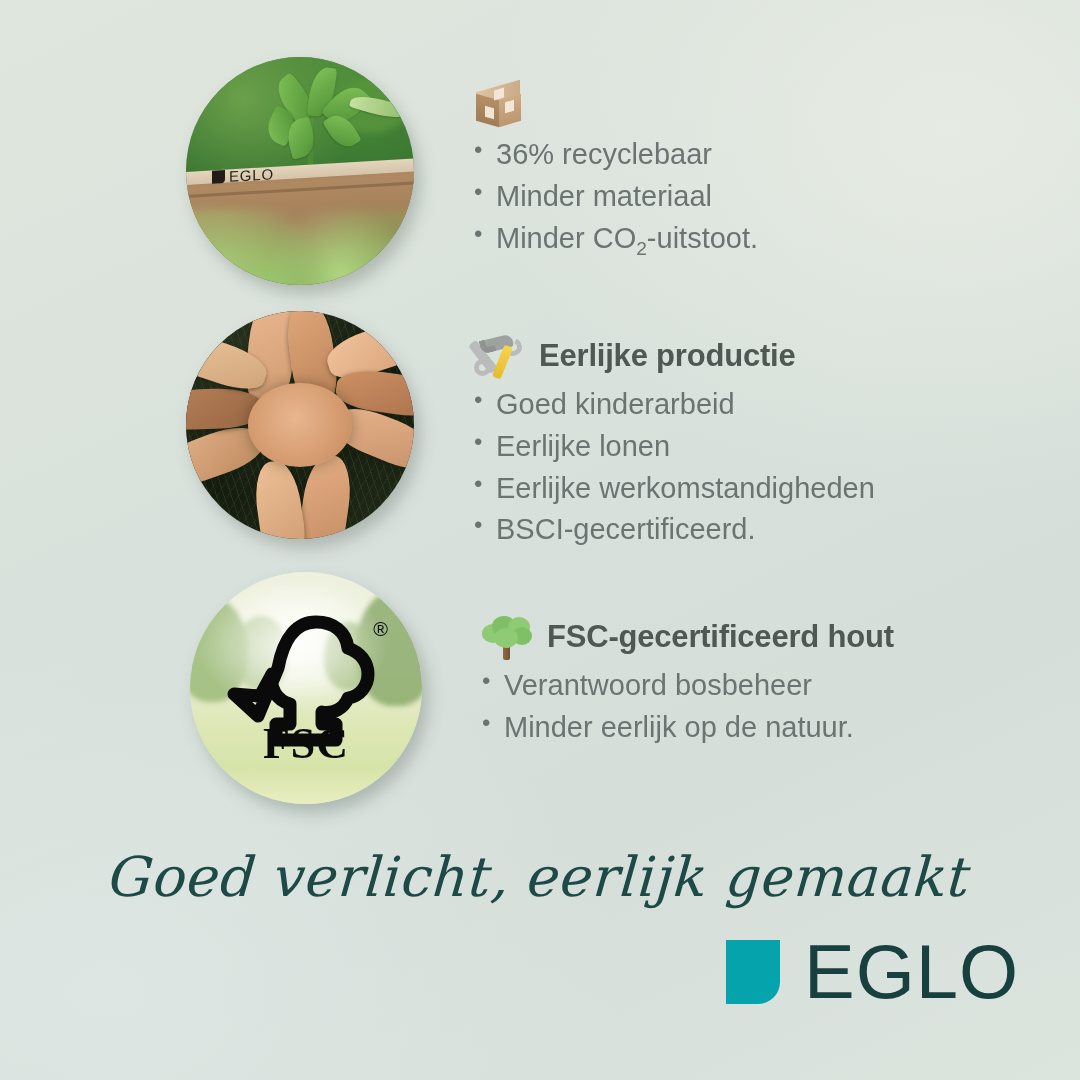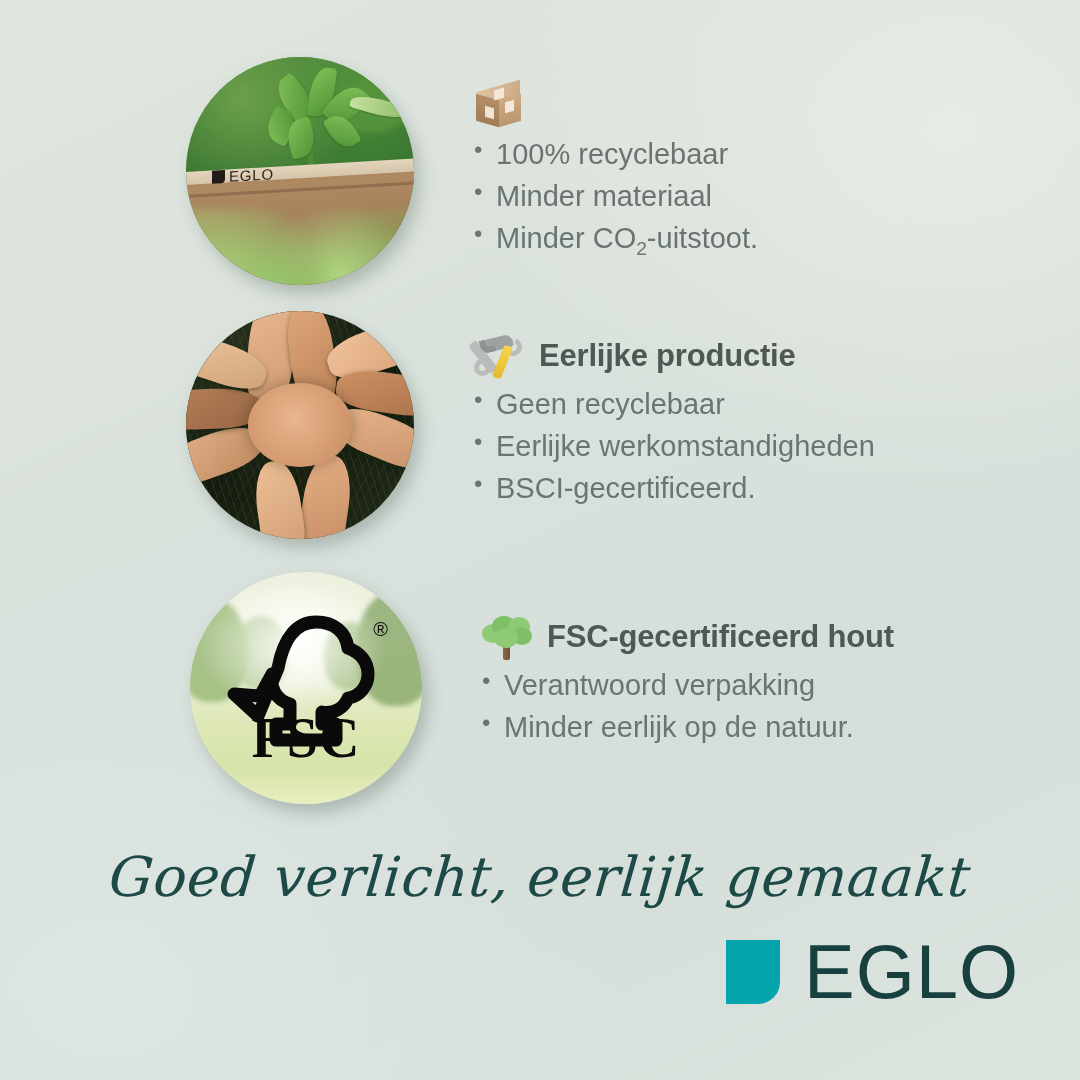--- a/index.html
+++ b/index.html
@@ -140,21 +140,21 @@
   }
   .fsc-mark {
     position:absolute; left:50%; top:50%;
     transform:translate(-50%,-54%);
     width:176px; height:148px;
   }
   .fsc-word {
     position:absolute; left:50%; bottom:38px;
     transform:translateX(-50%);
     font-family:"Liberation Serif", serif;
-    font-weight:700; font-size:56px; color:#0a0a0a;
+    font-weight:700; font-size:44px; color:#0a0a0a;
     letter-spacing:1px; line-height:1;
   }
   .fsc-r {
     position:absolute; right:6px; top:10px;
     font-size:20px; color:#0b0b0b; font-family:"Liberation Sans", sans-serif;
   }
 
   
   .txt { margin-left:58px; padding-top:26px; }
   .txt-2 { padding-top:22px; }
@@ -309,21 +309,21 @@
         <span class="head-emoji">
           <span class="pkg-top"></span>
             <span class="pkg-left"></span>
             <span class="pkg-right"></span>
           <span class="pkg-tape-t"></span>
             <span class="pkg-tape-l"></span>
             <span class="pkg-tape-r"></span>
         </span>
       </div>
       <ul class="bullets">
-        <li>100% recyclebaar</li>
+        <li>36% recyclebaar</li>
         <li>Minder materiaal</li>
         <li>Minder CO<sub>2</sub>-uitstoot.</li>
       </ul>
     </div>
   </div>
 
   <div class="row row-2">
 
     <div class="photo photo-2">
       <div class="ph2-bg"></div>
@@ -348,21 +348,22 @@
           <span class="hw-wr"></span>
             <span class="hw-wr-jaw"></span>
             <span class="hw-wr-ring"></span>
           <span class="hw-head"></span>
             <span class="hw-claw"></span>
             <span class="hw-handle"></span>
         </span>
         <span class="head-title">Eerlijke productie</span>
       </div>
       <ul class="bullets">
-        <li>Geen recyclebaar</li>
+        <li>Goed kinderarbeid</li>
+        <li>Eerlijke lonen</li>
         <li>Eerlijke werkomstandigheden</li>
         <li>BSCI-gecertificeerd.</li>
       </ul>
     </div>
   </div>
 
   <div class="row row-3">
 
     <div class="photo photo-3">
       <div class="ph3-bg"></div>
@@ -392,21 +393,21 @@
           <span class="tr-branch" style="left:27px;top:20px;width:12px;height:4px;transform:rotate(30deg);"></span>
           <span class="tr-blob" style="left:2px;top:10px;width:22px;height:19px;"></span>
           <span class="tr-blob d" style="left:12px;top:2px;width:24px;height:21px;"></span>
           <span class="tr-blob" style="left:28px;top:3px;width:22px;height:20px;"></span>
           <span class="tr-blob d" style="left:32px;top:13px;width:20px;height:18px;"></span>
           <span class="tr-blob" style="left:14px;top:14px;width:24px;height:20px;"></span>
         </span>
         <span class="head-title">FSC-gecertificeerd hout</span>
       </div>
       <ul class="bullets">
-        <li>Verantwoord verpakking</li>
+        <li>Verantwoord bosbeheer</li>
         <li>Minder eerlijk op de natuur.</li>
       </ul>
     </div>
   </div>
 
   <div id="tagline">Goed verlicht, eerlijk gemaakt</div>
 
   <div id="brand">
     <div id="brand-square"></div>
     <div id="brand-text">EGLO</div>

